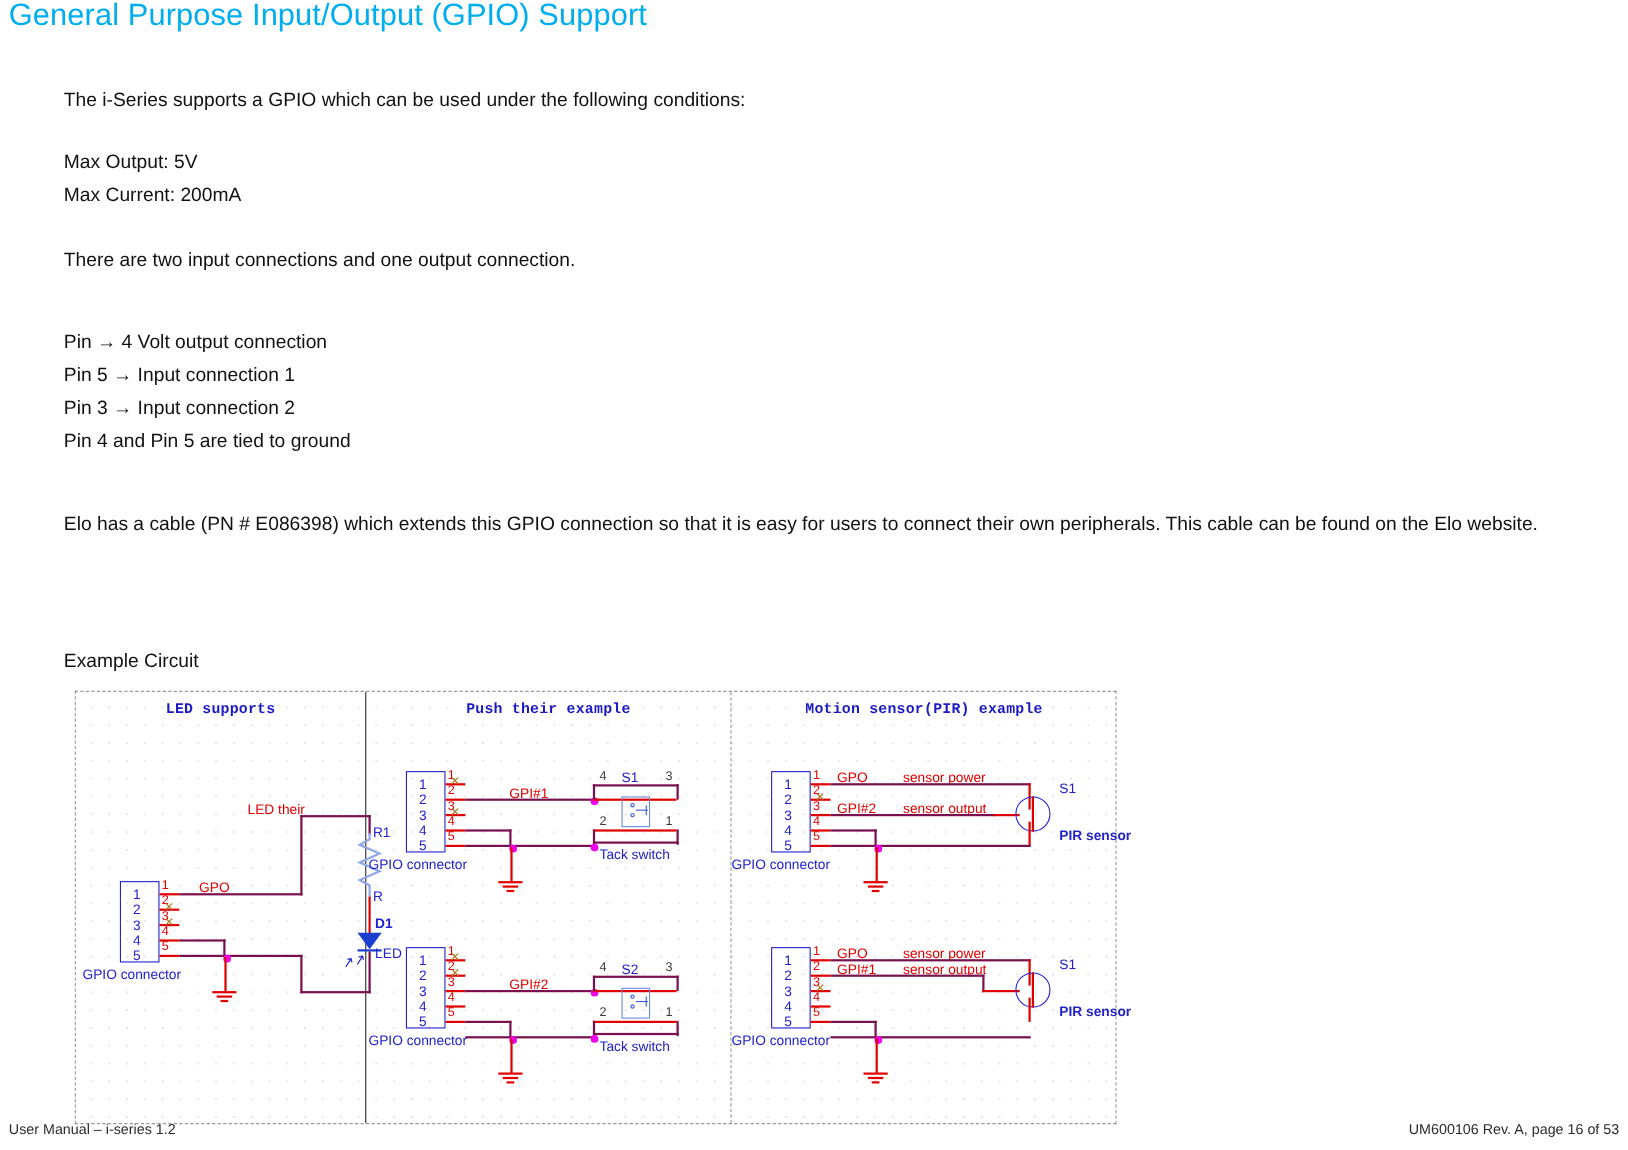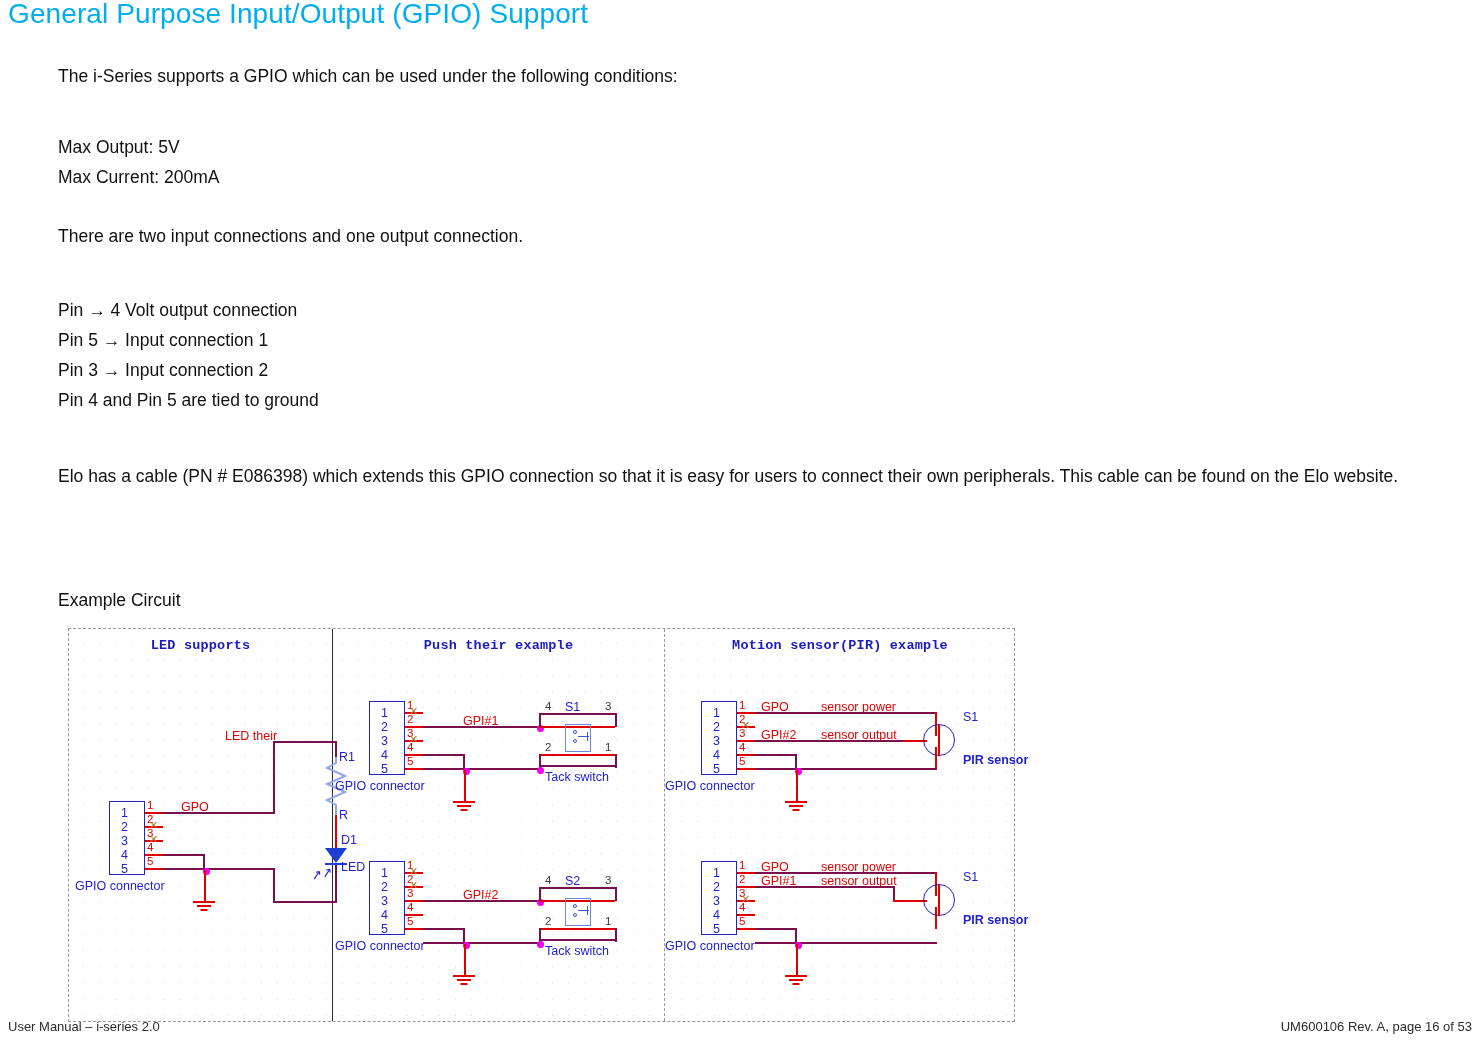--- a/index.html
+++ b/index.html
@@ -36,21 +36,21 @@
     line-height: 30px;
     color: #111111;
     white-space: nowrap;
   }
   .body-text.wrap {
     white-space: normal;
     width: 1405px;
     left: 58px;
   }
 
-  .t-intro    { top: 61px; }
+  .t-intro    { top: 75px; }
   .t-volt     { top: 132px; }
   .t-curr     { top: 162px; }
   .t-twoin    { top: 221px; }
   .t-pin1     { top: 295px; }
   .t-pin2     { top: 325px; }
   .t-pin3     { top: 355px; }
   .t-pin45    { top: 385px; }
   .t-cable    { top: 461px; }
   .t-example  { top: 585px; }
 
@@ -294,21 +294,21 @@
       <polyline points="14,0 14,6 5,11 23,19 5,27 23,35 5,43 14,48 14,58" fill="none" stroke="#8fa6e8" stroke-width="2"></polyline>
     </svg>
     <div class="part-label" style="left:270px; top:122px;">R1</div>
     <div class="part-label" style="left:270px; top:180px;">R</div>
 
     <div class="wire red v" style="left:266px; top:186px; height:38px;"></div>
 
     <div class="diode-tri" style="left:256px; top:219px;"></div>
     <div class="diode-bar" style="left:256px; top:234px;"></div>
     <div class="emit" style="left:242px; top:238px;">↗↗</div>
-    <div class="part-label" style="left:272px; top:205px;">D1</div>
+    <div class="part-label" style="left:272px; top:205px;font-weight:bold;">D1</div>
     <div class="part-label" style="left:272px; top:232px;">LED</div>
 
     <div class="wire v" style="left:266px; top:236px; height:38px;"></div>
     <div class="wire h" style="left:204px; top:272px; width:64px;"></div>
     <div class="wire v" style="left:204px; top:239px; height:35px;"></div>
     <div class="wire h" style="left:94px;  top:239px; width:112px;"></div>
 
     <div class="wire h" style="left:94px; top:225px; width:42px;"></div>
     <div class="wire v" style="left:134px; top:225px; height:16px;"></div>
     <div class="dot" style="left:136px; top:241px;"></div>
@@ -535,14 +535,14 @@
     <div class="dot" style="left:132px; top:315px;"></div>
     <div class="wire red v" style="left:131px; top:315px; height:32px;"></div>
     <div class="gnd" style="left:120px; top:346px; width:22px; height:10px;">
         <i></i>
         <i></i>
         <i></i>
       </div>
   </div>
 </div>
 
-<div class="footer footer-left">User Manual – i-series 2.0</div>
+<div class="footer footer-left">User Manual – i-series 1.2</div>
 <div class="footer footer-right">UM600106 Rev. A, page 16 of 53</div>
 
 </body></html>

